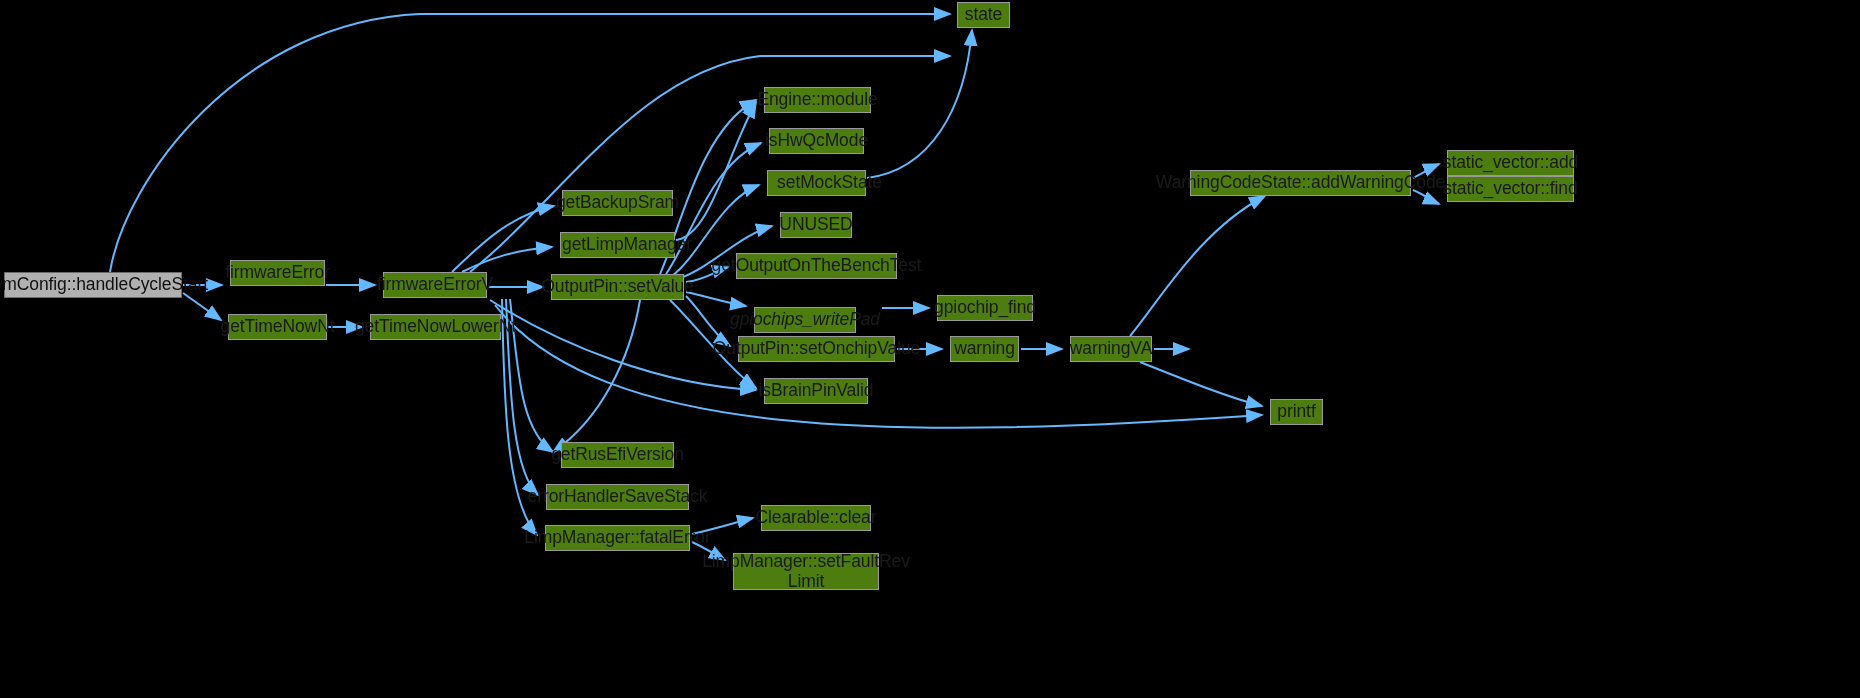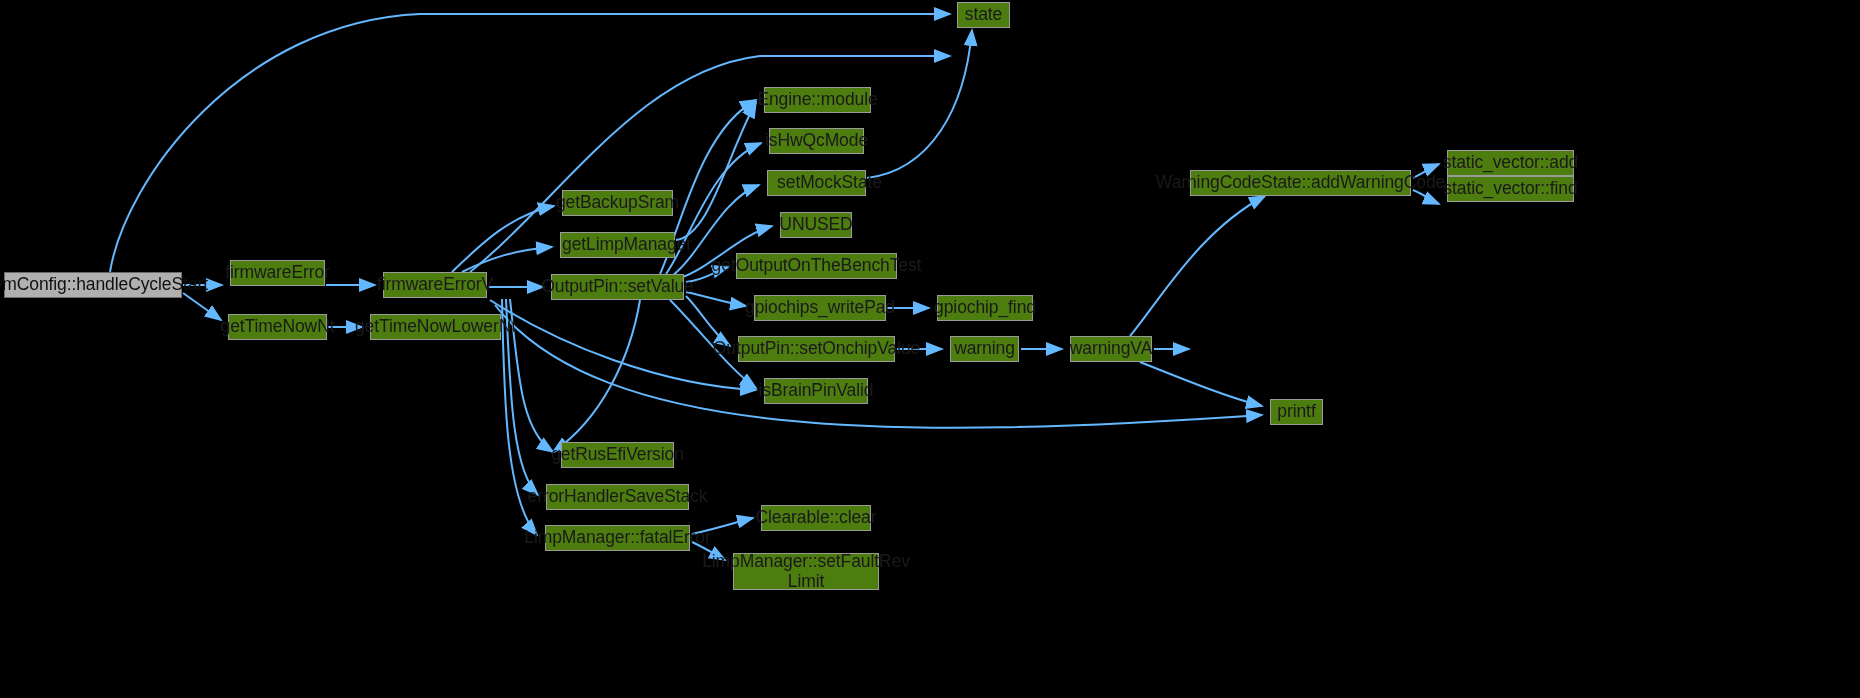--- a/index.html
+++ b/index.html
@@ -108,21 +108,21 @@
       <div class="node" style="left: 370px; top: 314px; width: 131px; height: 26px;">getTimeNowLowerNt</div>
       <div class="node" style="left: 562px; top: 190px; width: 111px; height: 26px;">getBackupSram</div>
       <div class="node" style="left: 560px; top: 232px; width: 115px; height: 26px; padding-left: 19px;">getLimpManager</div>
       <div class="node" style="left: 551px; top: 274px; width: 133px; height: 26px;">OutputPin::setValue</div>
       <div class="node" style="left: 957px; top: 2px; width: 53px; height: 26px;">state</div>
       <div class="node" style="left: 764px; top: 87px; width: 107px; height: 26px;">Engine::module</div>
       <div class="node" style="left: 769px; top: 128px; width: 95px; height: 26px;">isHwQcMode</div>
       <div class="node" style="left: 767px; top: 170px; width: 99px; height: 26px; padding-left: 26px;">setMockState</div>
       <div class="node" style="left: 780px; top: 212px; width: 72px; height: 26px;">UNUSED</div>
       <div class="node" style="left: 736px; top: 253px; width: 161px; height: 26px;">getOutputOnTheBenchTest</div>
-      <div class="node" style="left: 754px; top: 295px; width: 132px; height: 26px;">gpiochips_writePad</div>
+      <div class="node" style="left: 754px; top: 307px; width: 102px; height: 26px; font-style: italic;">gpiochips_writePad</div>
       <div class="node" style="left: 738px; top: 336px; width: 157px; height: 26px;">OutputPin::setOnchipValue</div>
       <div class="node" style="left: 764px; top: 378px; width: 104px; height: 26px;">isBrainPinValid</div>
       <div class="node" style="left: 937px; top: 295px; width: 96px; height: 26px;">gpiochip_find</div>
       <div class="node" style="left: 950px; top: 336px; width: 69px; height: 26px;">warning</div>
       <div class="node" style="left: 1070px; top: 336px; width: 82px; height: 26px;">warningVA</div>
       <div class="node" style="left: 1190px; top: 170px; width: 221px; height: 26px;">WarningCodeState::addWarningCode</div>
       <div class="node" style="left: 1447px; top: 150px; width: 127px; height: 26px;">static_vector::add</div>
       <div class="node" style="left: 1447px; top: 176px; width: 127px; height: 26px;">static_vector::find</div>
       <div class="node" style="left: 1270px; top: 399px; width: 53px; height: 26px;">printf</div>
       <div class="node" style="left: 561px; top: 442px; width: 113px; height: 26px;">getRusEfiVersion</div>

